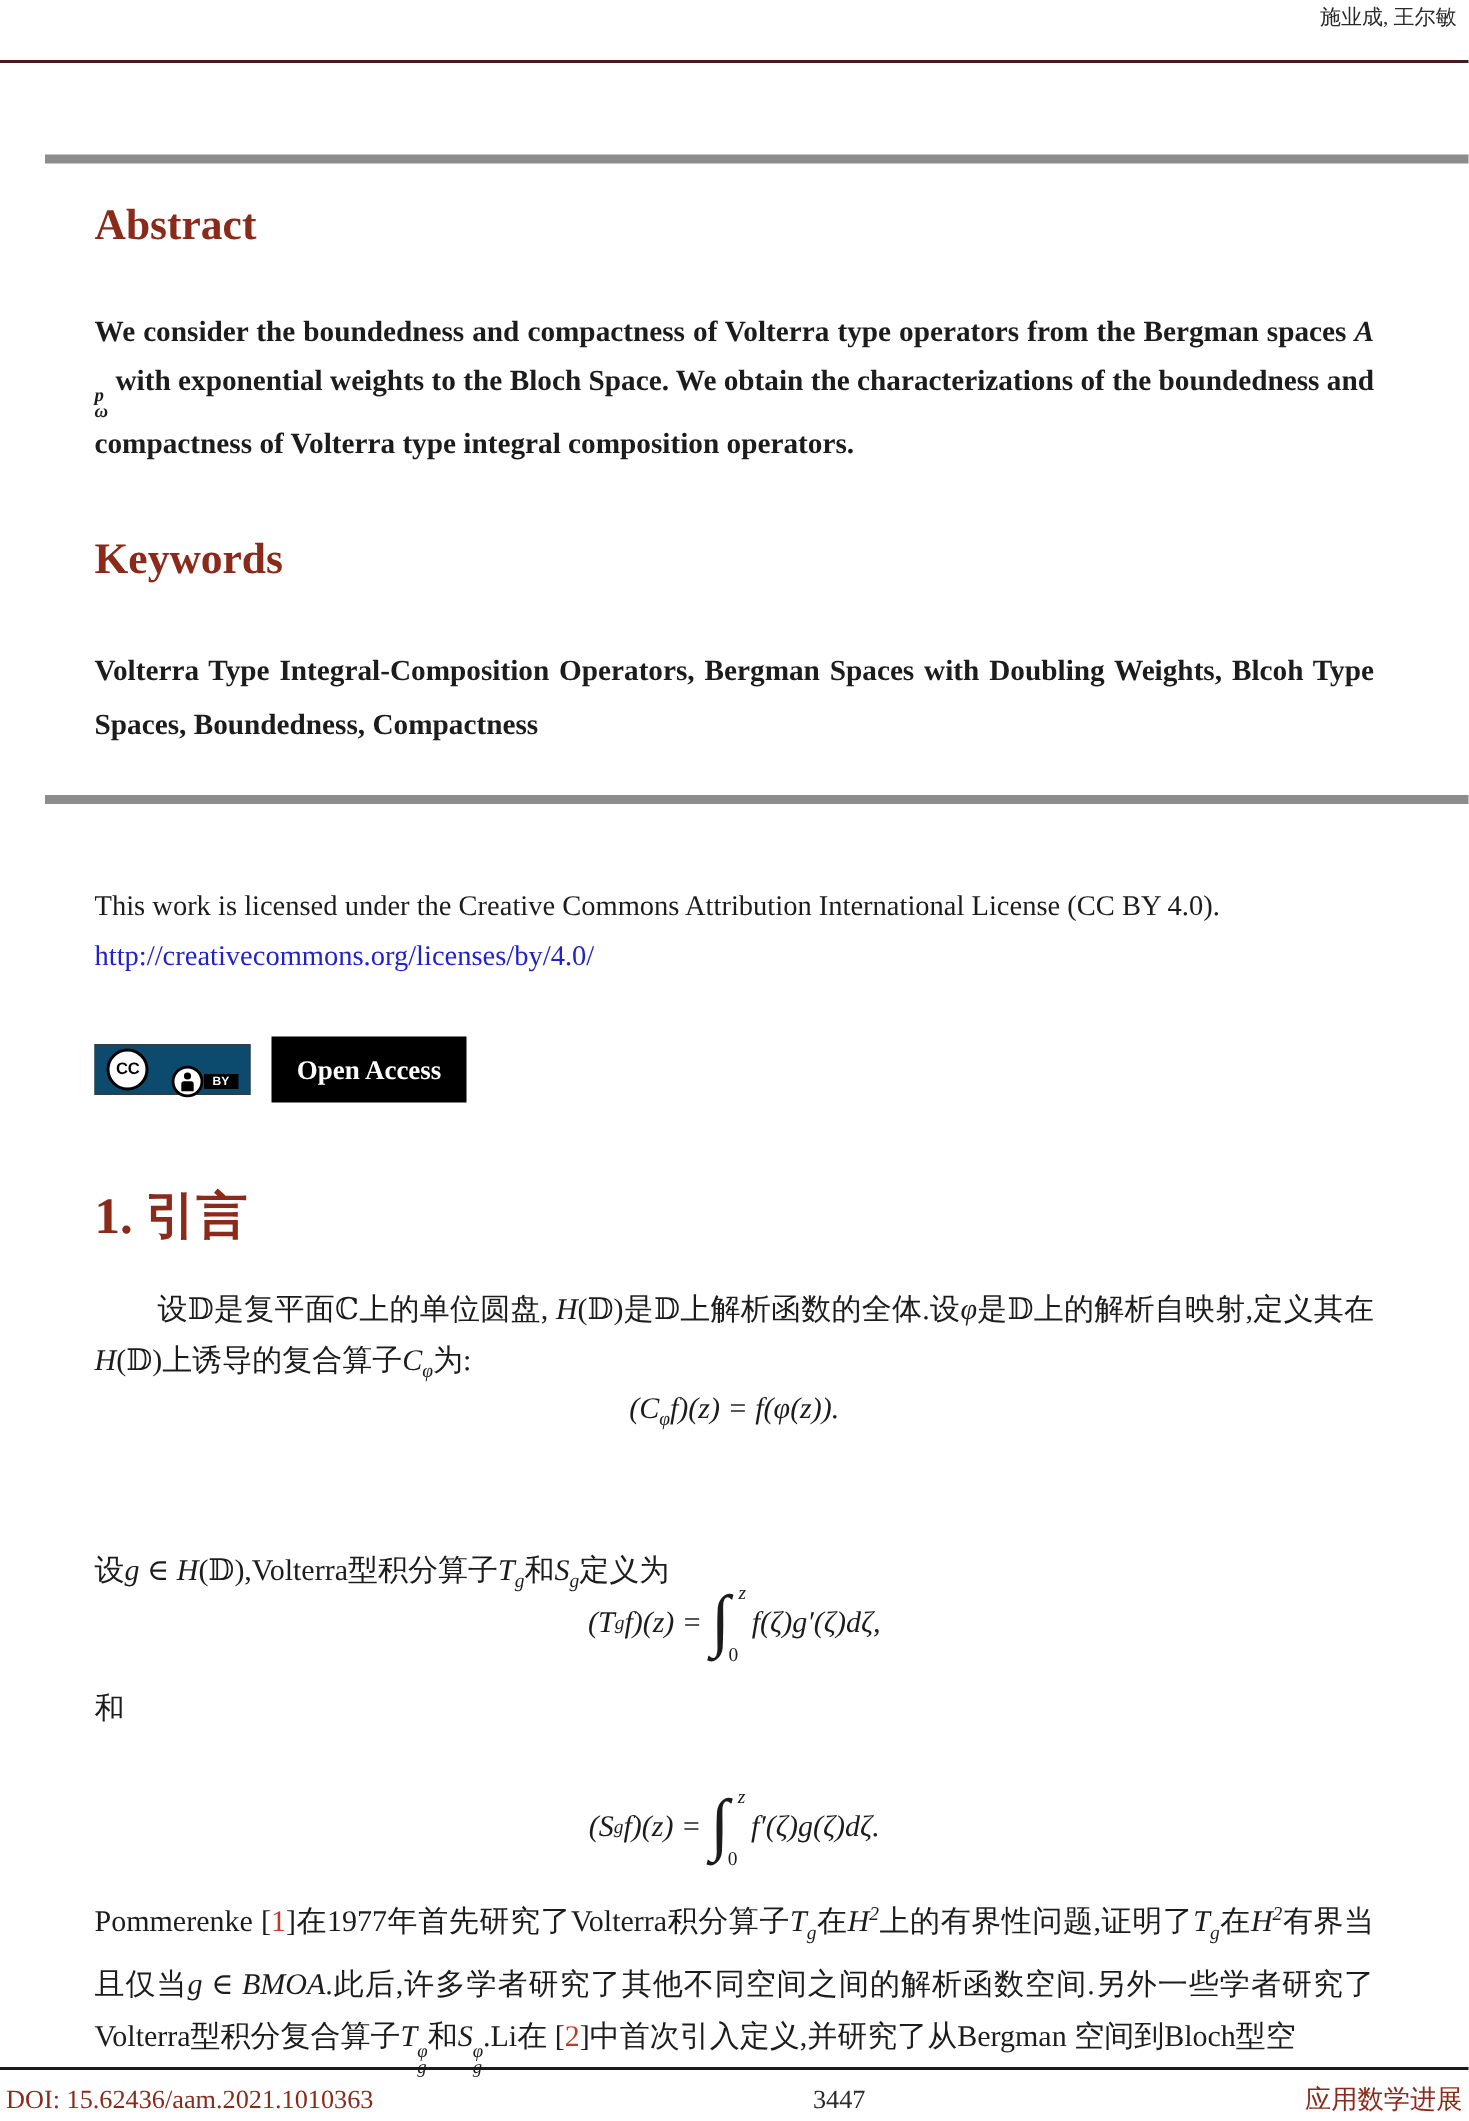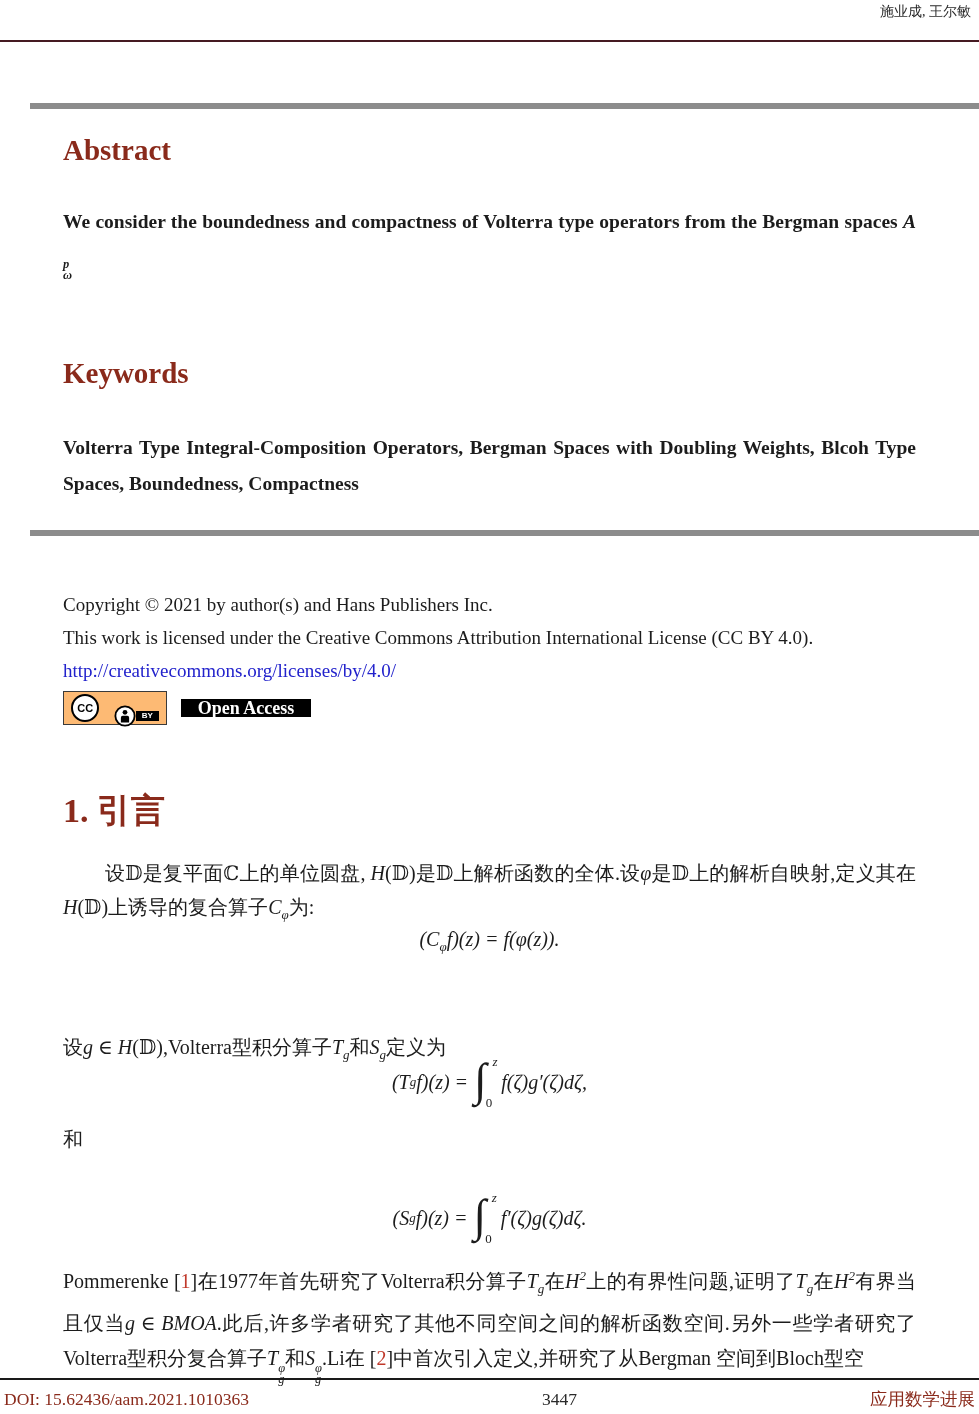--- a/index.html
+++ b/index.html
@@ -25,29 +25,29 @@
   .section-heading{top:788px;font-size:34px;}
 
   
   .abstract-body{top:205px;font-size:19.5px;font-weight:bold;line-height:33px;text-align:justify;}
   .keywords-body{top:430px;font-size:19.5px;font-weight:bold;line-height:36px;text-align:justify;}
 
   
   .license-block{top:588px;font-size:19px;line-height:33px;}
   .license-link{color:#2222cc;text-decoration:none;cursor:pointer;}
   .badges{top:691px;display:flex;gap:14px;align-items:center;}
-  .cc-badge{width:104px;height:34px;background:#fdba74;border:1px solid #3a3a3a;
+  .cc-badge{width:104px;height:34px;background:#0c4a6e;border:1px solid #3a3a3a;
     display:flex;align-items:center;justify-content:space-around;position:relative;box-sizing:border-box;}
   .cc-circle{width:24px;height:24px;border:2px solid #000;border-radius:50%;background:#fff;
     display:flex;align-items:center;justify-content:center;font-size:11px;font-weight:bold;color:#000;
     font-family:"Liberation Sans","DejaVu Sans",sans-serif;}
   .cc-person-wrap{display:flex;flex-direction:row;align-items:center;height:100%;justify-content:flex-start;padding-top:15px;box-sizing:border-box;}
   .cc-by-strip{background:#000;color:#fff;font-size:8px;font-weight:bold;line-height:8px;
     padding:1px 6px;font-family:"Liberation Sans","DejaVu Sans",sans-serif;}
-  .oa-badge{min-width:110px;height:18px;background:#000;color:#fff;display:flex;align-items:center;
+  .oa-badge{min-width:110px;height:44px;background:#000;color:#fff;display:flex;align-items:center;
     justify-content:center;font-size:18px;font-weight:bold;padding:0 10px;}
 
   
   .cn-par{font-size:20px;line-height:34px;text-align:justify;}
   .par1{top:856px;text-indent:2.1em;}
   .par2{top:1030px;}
   .par-and{top:1122px;}
   .par3{top:1258px;line-height:35px;}
 
   .mi{font-style:italic;}
@@ -82,29 +82,28 @@
 
 <div class="abs header-authors">施业成, 王尔敏</div>
 <div class="abs rule-top"></div>
 <div class="abs bar-gray bar1"></div>
 
 <div class="abs content h-maroon abstract-heading">Abstract</div>
 
 <div class="abs content abstract-body"><span>We consider the boundedness and compactness of Volterra type operators from the Bergman spaces </span><span class="mi">A</span><span class="stack">
       <span>p</span>
       <span>ω</span>
-    </span></div>
+    </span><span> with exponential weights to the Bloch Space.  We obtain the characterizations of the boundedness and compactness of Volterra type integral composition operators.</span></div>
 
 <div class="abs content h-maroon keywords-heading">Keywords</div>
 <div class="abs content keywords-body">Volterra Type Integral-Composition Operators, Bergman Spaces with Doubling Weights, Blcoh Type Spaces, Boundedness, Compactness</div>
 
 <div class="abs bar-gray bar2"></div>
 
 <div class="abs content license-block">
-  <div>Copyright © 2021 by author(s) and Hans Publishers Inc.</div>
   <div>This work is licensed under the Creative Commons Attribution International License (CC BY 4.0).</div>
   <div><a class="license-link">http://creativecommons.org/licenses/by/4.0/</a></div>
 </div>
 
 <div class="abs content badges">
   <div class="cc-badge">
     <span class="cc-circle">CC</span>
     <span class="cc-person-wrap">
       <svg width="22" height="22" viewBox="0 0 24 24">
         <circle cx="12" cy="12" r="10.5" fill="#ffffff" stroke="#000000" stroke-width="2"></circle>

